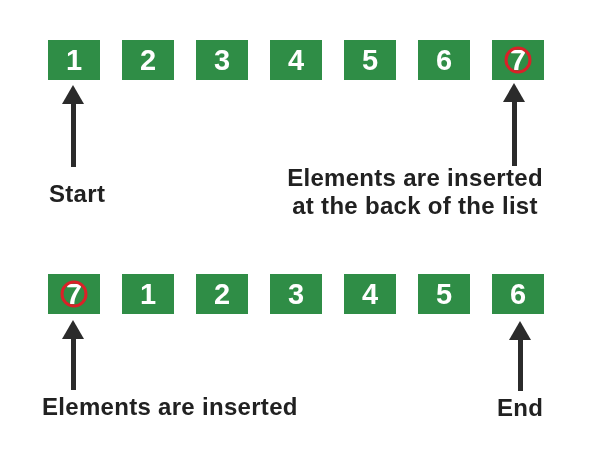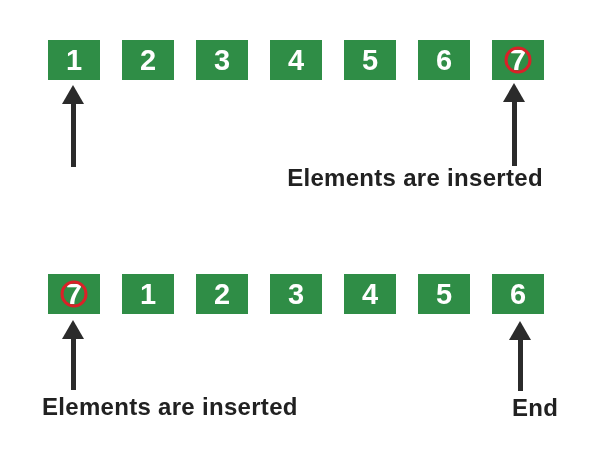--- a/index.html
+++ b/index.html
@@ -137,24 +137,26 @@
   <div class="arrow" style="left:62px; top:320px;">
     <div class="head"></div>
     <div class="shaft" style="height:51px;"></div>
   </div>
 
   <div class="arrow" style="left:509px; top:321px;">
     <div class="head"></div>
     <div class="shaft" style="height:51px;"></div>
   </div>
 
+  <div class="label" style="left:49px; top:180px;">Start</div>
 
   <div class="label center" style="left:262px; top:164px; width:306px;">
     <div>Elements are inserted</div>
+    <div>at the back of the list</div>
   </div>
 
   <div class="label" style="left:42px; top:393px;">
     <div>Elements are inserted</div>
   </div>
 
-  <div class="label center" style="left:507px; top:394px; width:56px;">End</div>
+  <div class="label center" style="left:492px; top:394px; width:56px;">End</div>
 
 </div>
 
 </body></html>

